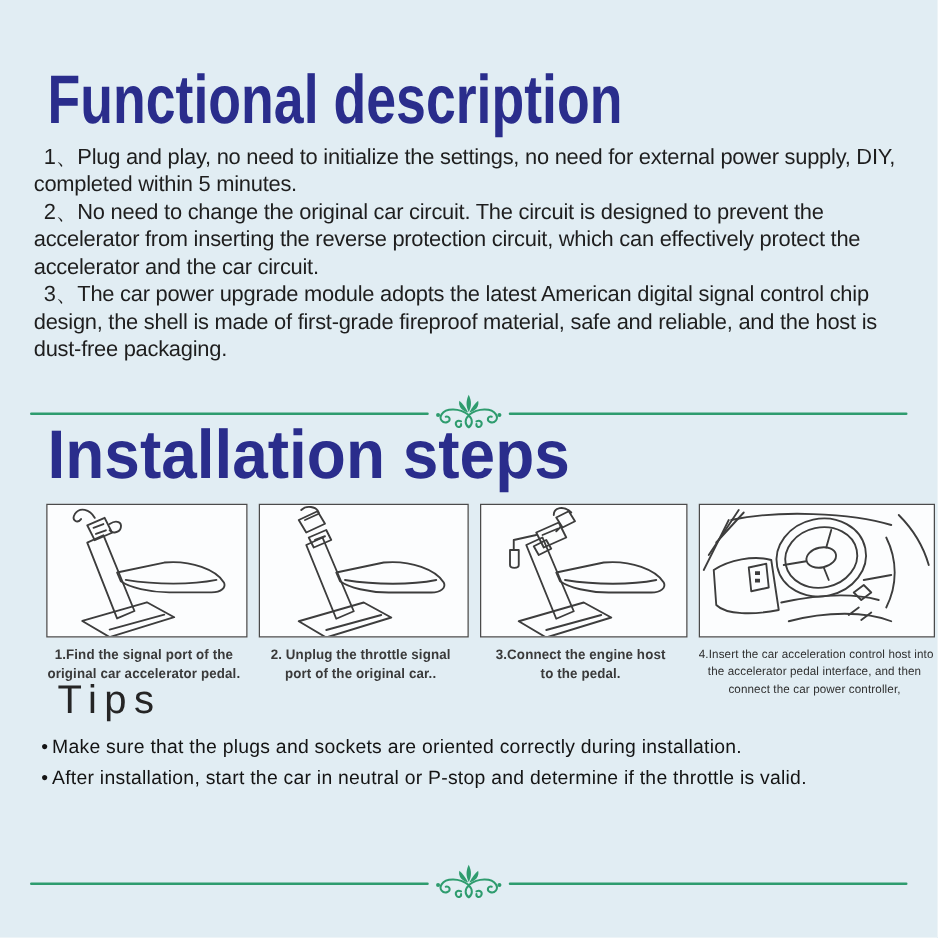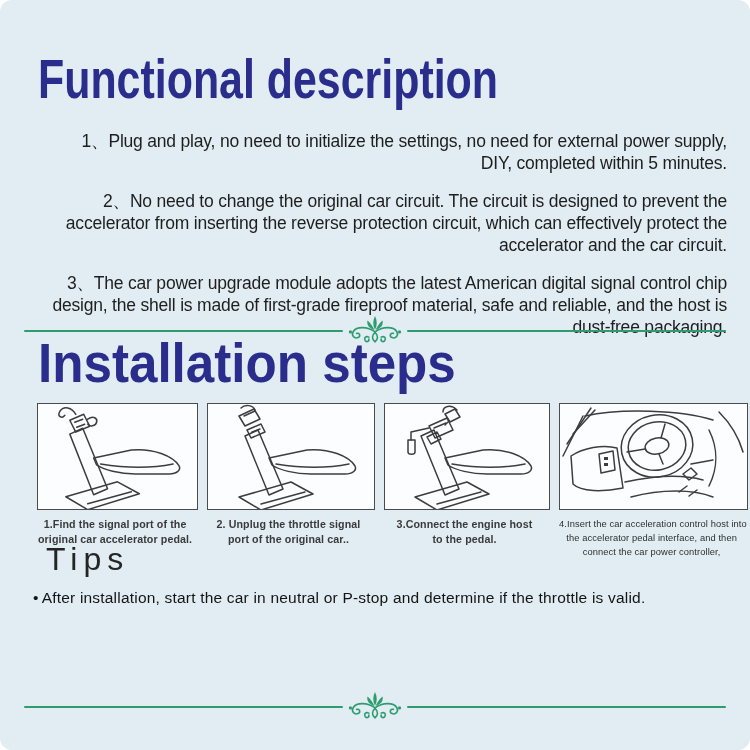--- a/index.html
+++ b/index.html
@@ -1,34 +1,33 @@
 <!DOCTYPE html>
 <html><head>
 <meta charset="utf-8">
 <style>
   html,body{margin:0;padding:0;}
   .page{
     position:relative;width:750px;height:750px;overflow:hidden;
     background:#e1edf3;
     font-family:"Liberation Sans", sans-serif;
-    border-radius:12px;
   }
   .big-title{
     position:absolute;line-height:1;white-space:nowrap;
     font-weight:700;color:#2a2d8c;
     transform-origin:0 50%;
   }
   #title-functional{left:38px;top:52px;font-size:55px;transform:scaleX(.78);}
   #title-installation{left:38px;top:336px;font-size:55px;transform:scaleX(.93);}
 
   .func-list{
     position:absolute;left:27px;top:114px;width:716px;
     font-size:17.5px;line-height:22px;letter-spacing:-0.2px;color:#1e1e1e;
   }
-  .func-list p{margin:16px;text-indent:8px;text-align:right;}
+  .func-list p{margin:0;text-indent:8px;}
 
   .divider{
     position:absolute;left:24px;right:24px;height:34px;
     display:flex;align-items:center;
   }
   #divider-top{top:314px;}
   #divider-bottom{top:690px;}
   .divider .line{flex:1;height:2px;background:#2e9c6e;border-radius:1px;}
   .flourish{flex:0 0 auto;margin:0 -2px;}
 
@@ -190,20 +189,21 @@
     <div class="cap small w4">
       <div>4.Insert the car acceleration control host into</div>
       <div>the accelerator pedal interface, and then</div>
       <div>connect the car power controller,</div>
     </div>
   </div>
 
   <div class="tips-title">Tips</div>
 
   <ul class="tips-list">
+    <li>Make sure that the plugs and sockets are oriented correctly during installation.</li>
     <li>After installation, start the car in neutral or P-stop and determine if the throttle is valid.</li>
   </ul>
 
   <div class="divider" id="divider-bottom">
     <div class="line"></div>
     <svg class="flourish" viewBox="18 0 60 36" width="68" height="34">
       <path class="greenfill" d="M48 2 C45.5 7 45.5 12 48 16.5 C50.5 12 50.5 7 48 2 Z"></path>
       <path class="greenfill" d="M40 7 C39 12 42 15.5 47.5 17 C45 12.5 43 9.2 40 7 Z"></path>
       <path class="greenfill" d="M56 7 C57 12 54 15.5 48.5 17 C51 12.5 53 9.2 56 7 Z"></path>
       <path class="greenart" d="M48 19 C40 13 28.5 13 25 18.5 C22.5 22.5 26 26.5 30 25 C33 23.8 32 19.5 28.5 20.5"></path>

